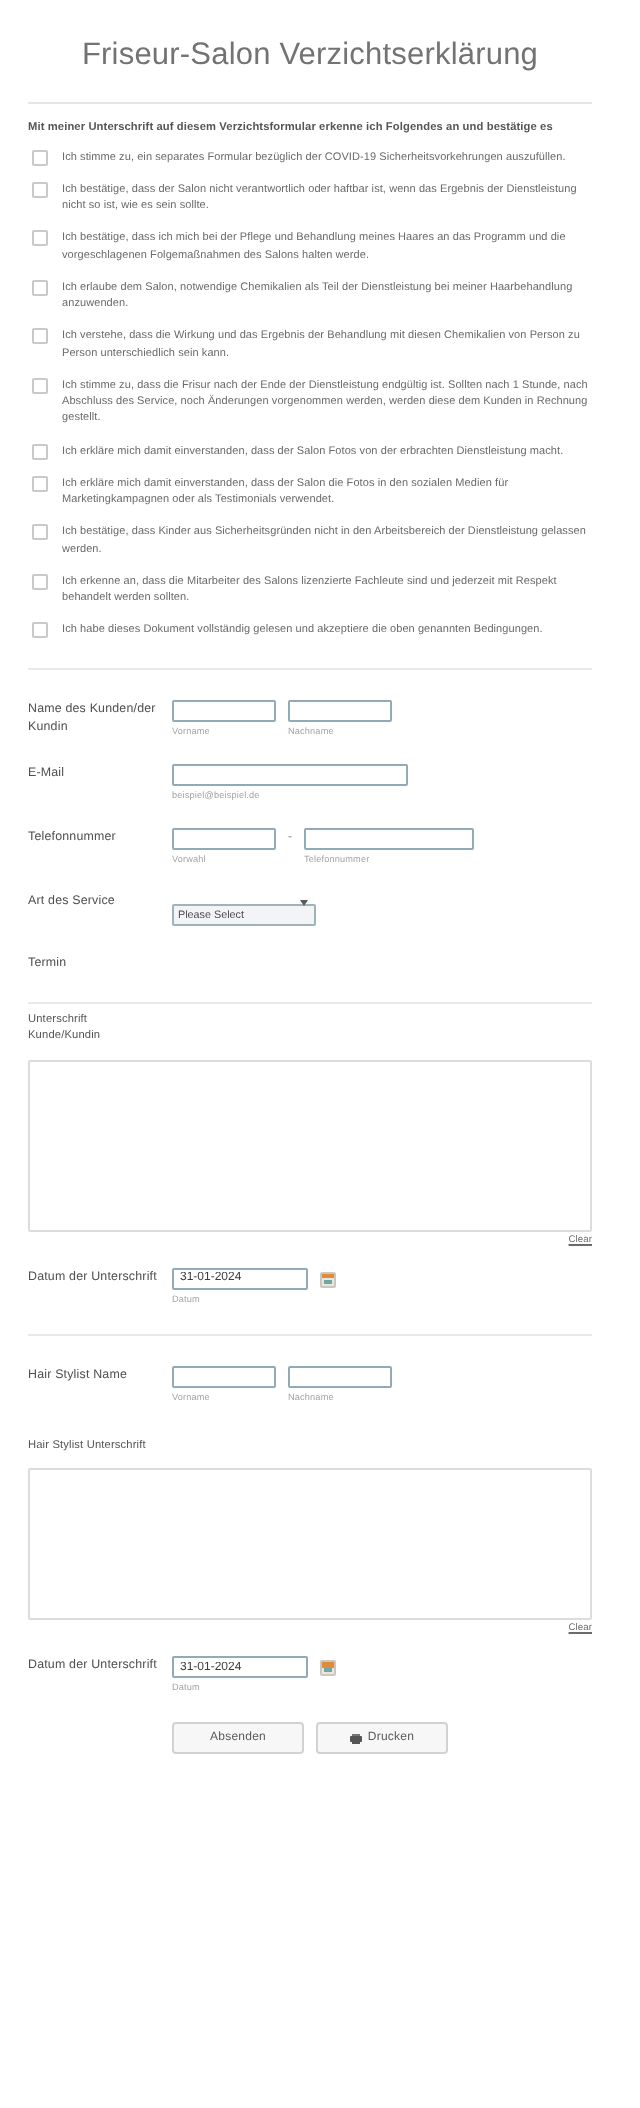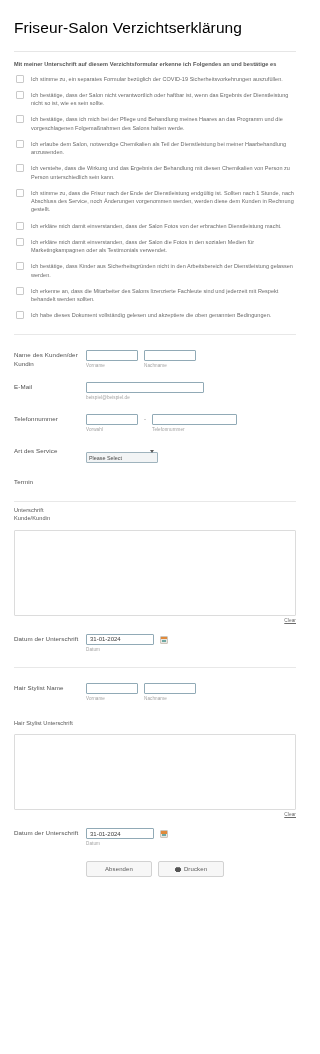--- a/index.html
+++ b/index.html
@@ -18,23 +18,24 @@
     -webkit-font-smoothing: antialiased;
   }
 
   .page {
     width: 310px;
     padding: 0 14px;
   }
 
   
   .form-title {
+    text-align: center;
     font-size: 15.5px;
     font-weight: 400;
-    color: #000000;
+    color: #737373;
     letter-spacing: 0.1px;
     margin: 19px 0 0 0;
     padding: 0 0 13px 0;
     line-height: 1.2;
   }
 
   .divider {
     height: 1px;
     background: #e6e6e6;
     border: 0;

